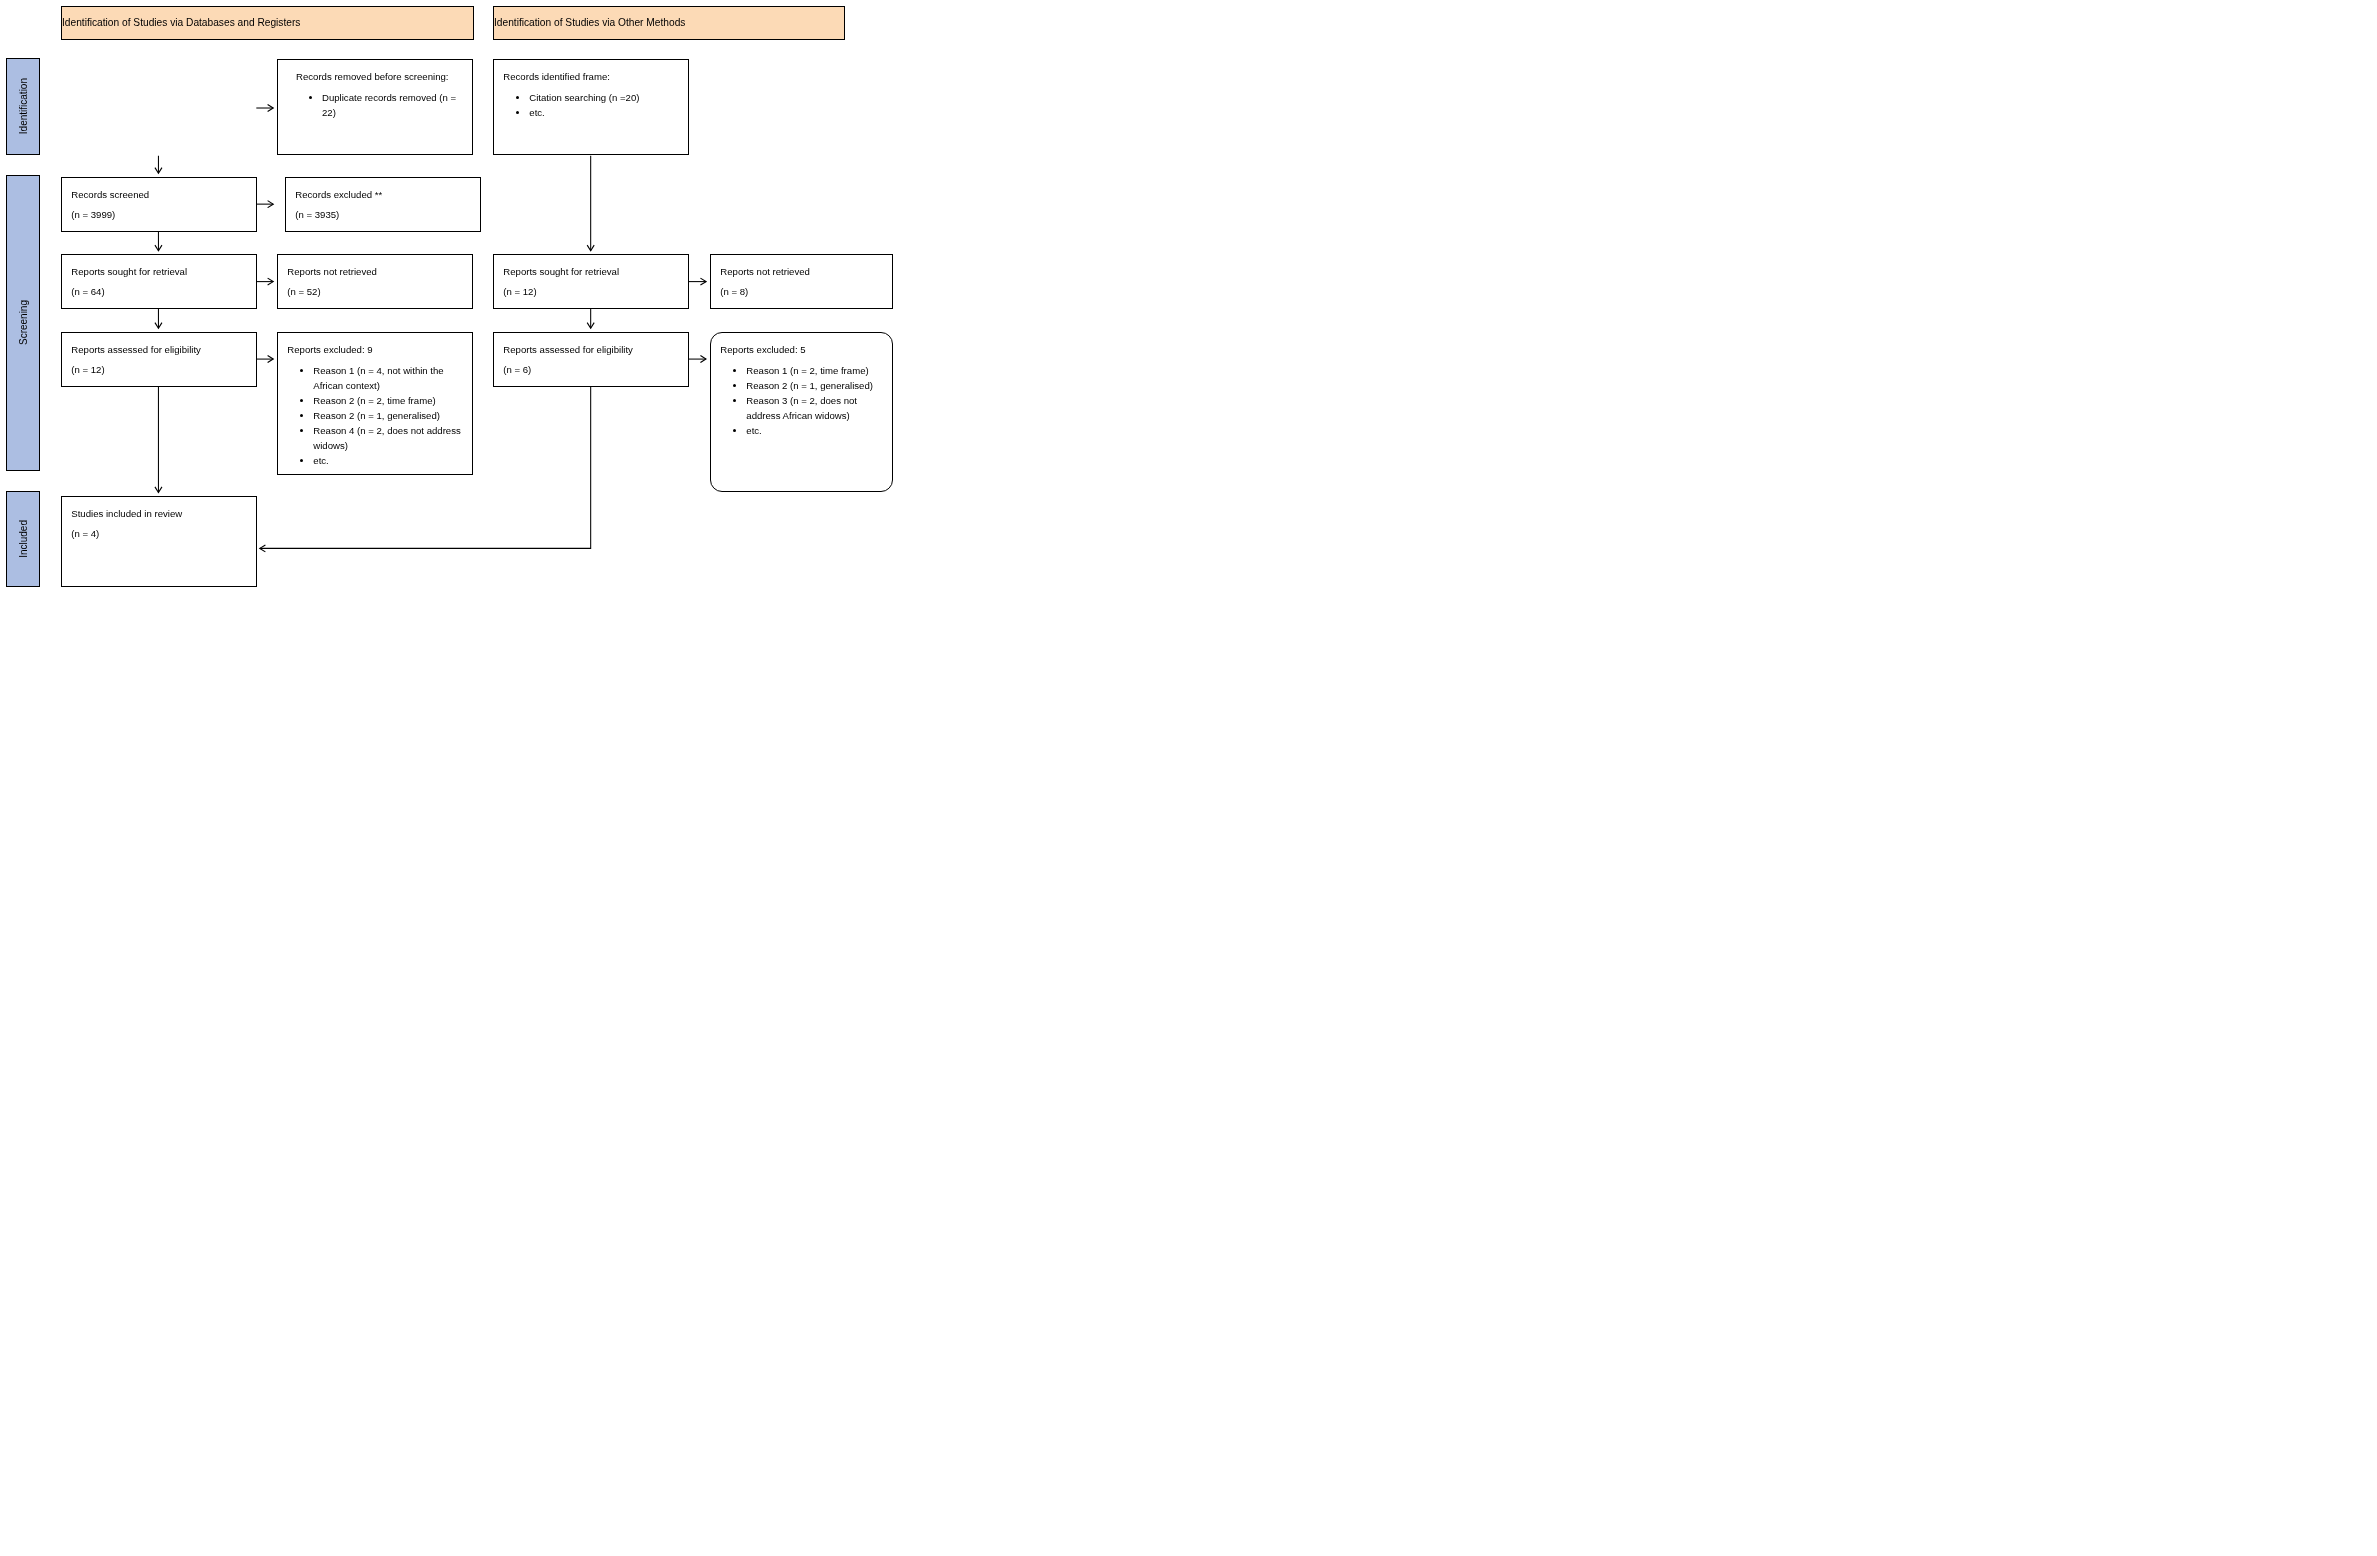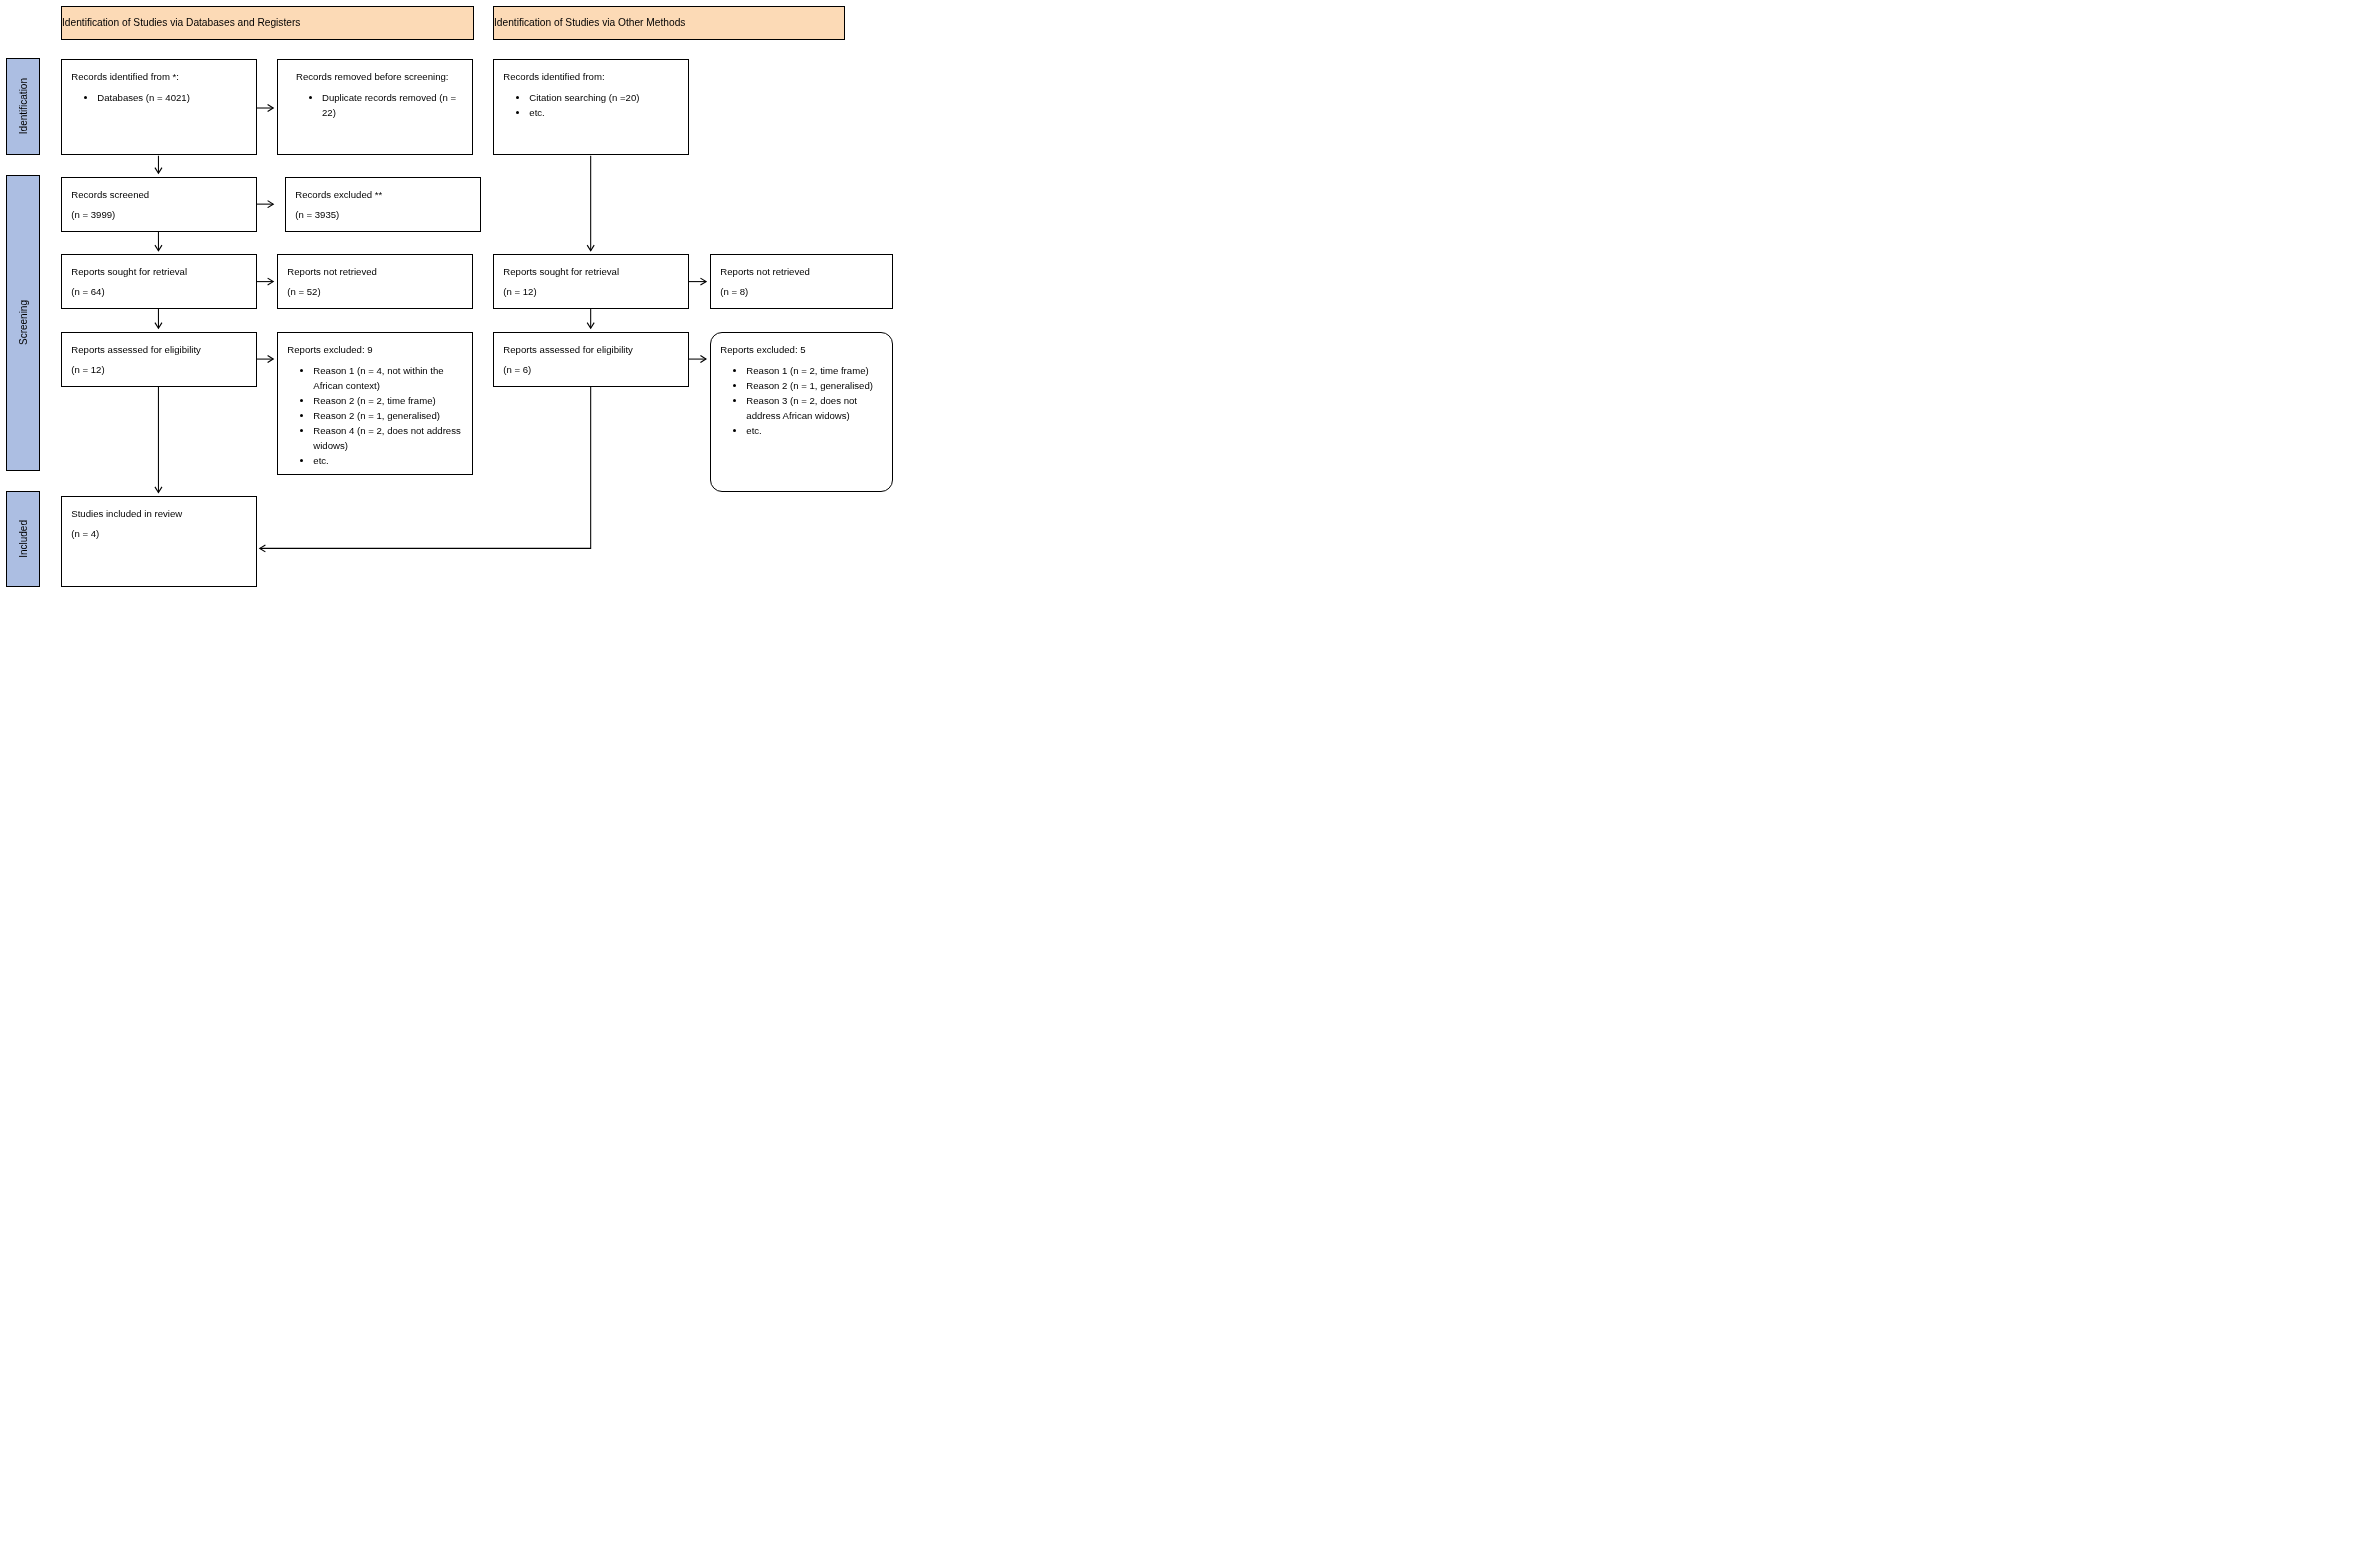--- a/index.html
+++ b/index.html
@@ -63,34 +63,28 @@
   <div class="ribbon" style="left: 6.4px; top: 58px; width: 34px; height: 97px; background-color: rgb(172, 190, 226);">
     <span>Identification</span>
   </div>
   <div class="ribbon" style="left: 6.4px; top: 175px; width: 34px; height: 296px; background-color: rgb(172, 190, 226);">
     <span>Screening</span>
   </div>
   <div class="ribbon" style="left: 6.4px; top: 491px; width: 34px; height: 96px; background-color: rgb(172, 190, 226);">
     <span>Included</span>
   </div>
 
-  <div class="box" style="left:61px; top:59px; width:196px; height:96px;">
-    <div class="t">Records identified from *:</div>
-    <ul>
-        <li>Databases (n = 4021)</li>
-      </ul>
-  </div>
   <div class="box" style="left:277px; top:59px; width:196px; height:96px;padding-left:18px;">
     <div class="t">Records removed before screening:</div>
     <ul>
         <li>Duplicate records removed (n = 22)</li>
       </ul>
   </div>
   <div class="box" style="left:493px; top:59px; width:196px; height:96px;">
-    <div class="t">Records identified from:</div>
+    <div class="t">Records identified frame:</div>
     <ul>
         <li>Citation searching (n =20)</li>
         <li>etc.</li>
       </ul>
   </div>
 
   <div class="box" style="left:61px; top:177px; width:196px; height:55px;">
     <div class="t">Records screened</div>
     <div class="t">(n = 3999)</div>
   </div>

